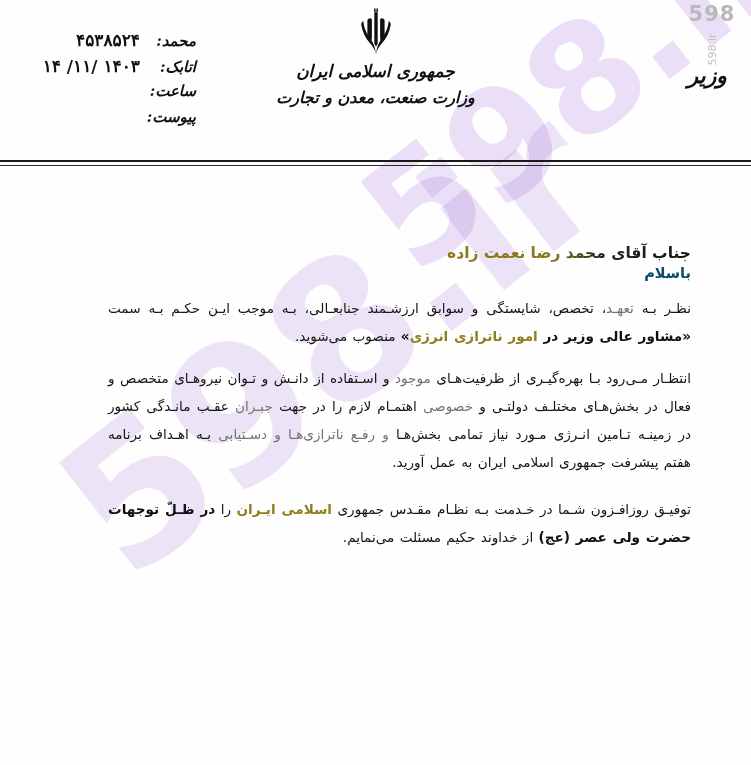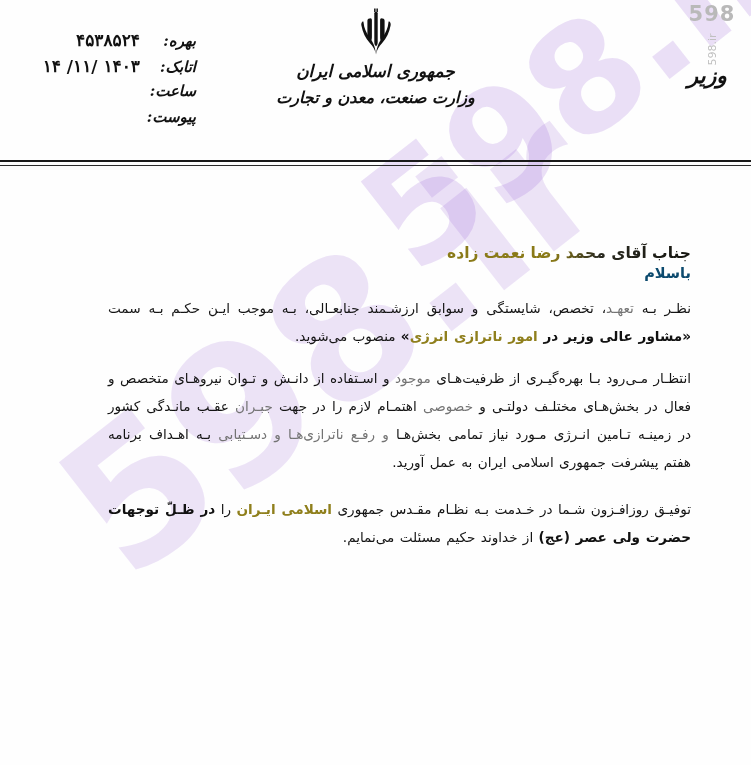--- a/index.html
+++ b/index.html
@@ -236,21 +236,21 @@
 
   <div class="watermark-layer">
     <div class="wm-text wm-a">598.ir</div>
     <div class="wm-text wm-b">598.ir</div>
   </div>
 
   <div id="letterhead">
 
     <div id="ref-fields">
       <div class="ref-row">
-        <span class="ref-label">بهره:</span>
+        <span class="ref-label">محمد:</span>
         <span class="ref-value">۴۵۳۸۵۲۴</span>
       </div>
       <div class="ref-row">
         <span class="ref-label">اتابک:</span>
         <span class="ref-value">۱۴۰۳ /۱۱/ ۱۴</span>
       </div>
       <div class="ref-row">
         <span class="ref-label">ساعت:</span>
         <span class="ref-value"></span>
       </div>

